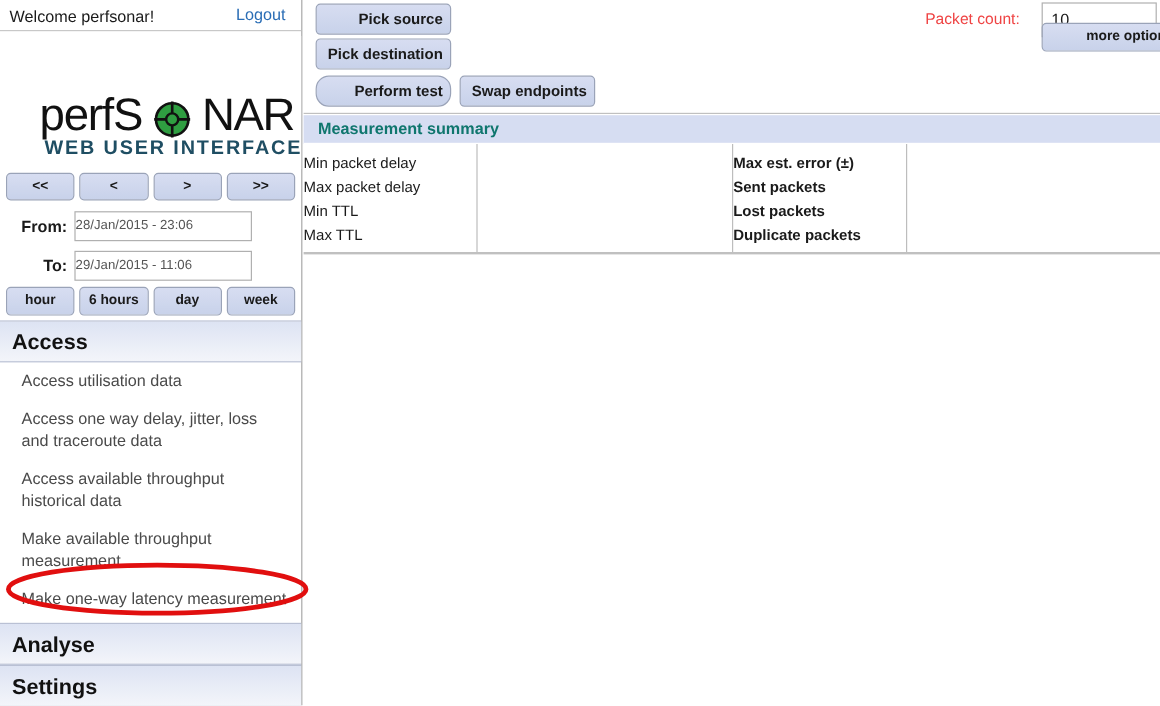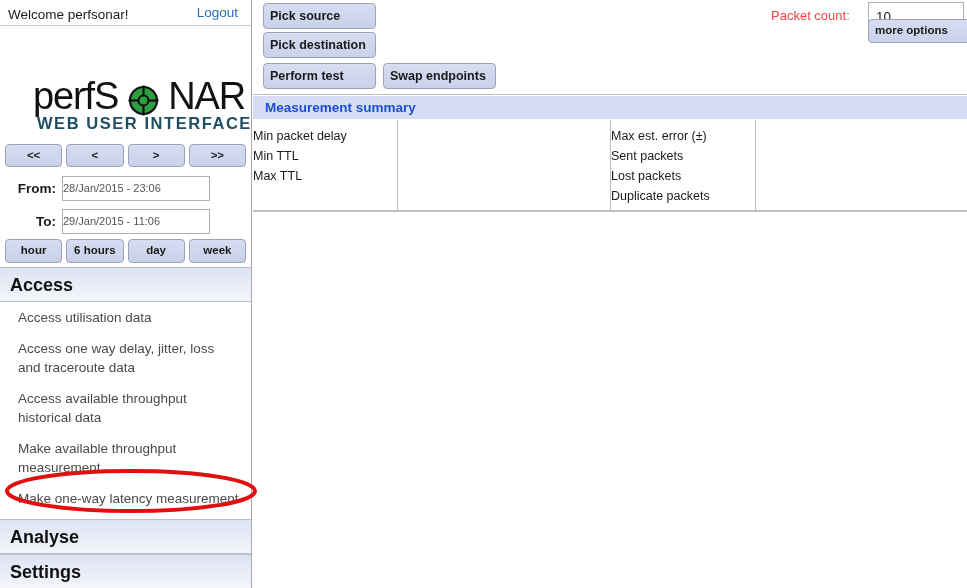--- a/index.html
+++ b/index.html
@@ -216,27 +216,27 @@
   }
   .tb-btn {
     position: absolute;
     background: linear-gradient(#d7ddf1, #c8d2ea);
     border: 1px solid #9aa3b8;
     border-radius: 4px;
     font-family: "Liberation Sans", sans-serif;
     font-size: 12.5px;
     font-weight: bold;
     color: #1a1a1a;
-    text-align: left;
+    text-align: right;
     cursor: pointer;
     line-height: 1;
   }
   #btn-pick-source      { left: 10px;  top: 3px;  width: 113px; height: 26px; }
   #btn-pick-dest        { left: 10px;  top: 32px; width: 113px; height: 26px; }
-  #btn-perform-test     { left: 10px;  top: 63px; width: 113px; height: 26px; }
+  #btn-perform-test     { left: 10px;  top: 63px; width: 113px; height: 26px; border-radius: 11px; }
   #btn-swap-endpoints   { left: 130px; top: 63px; width: 113px; height: 26px; }
   #btn-more-options     { left: 615px; top: 19px; width: 117px;  height: 24px; font-size: 11.5px; }
 
   .packet-label {
     position: absolute;
     left: 518px; top: 8px;
     font-size: 13px;
     color: #ef4444;
     line-height: 16px;
   }
@@ -256,21 +256,21 @@
   
   .summary-head {
     position: absolute;
     left: 0; top: 96px;
     width: 714px;
     height: 24px;
     background: #d6ddf2;
     border-bottom: 1px solid #ffffff;
     font-size: 13.5px;
     font-weight: bold;
-    color: #1d4ed8;
+    color: #0f766e;
     padding-left: 12px;
     line-height: 24px;
   }
 
   .summary-table {
     position: absolute;
     left: 0; top: 120px;
     width: 714px;
     height: 92px;
     border-bottom: 2px solid #c0c0c0;
@@ -287,21 +287,21 @@
     padding-right: 6px;
     height: 20px;
     line-height: 20px;
   }
   .col-values {
     border-left: 1px solid #bdbdbd;
     border-right: 1px solid #bdbdbd;
   }
   .col-values.left  { width: 214px; }
   .col-values.right { width: 212px; border-right: none; }
-  .col-labels.right-lbl { width: 144px; }
+  .col-labels.right-lbl { width: 144px; font-weight: bold; }
 </style>
 </head>
 <body>
 
 <div id="app">
 
   <div id="sidebar">
 
     <div class="welcome-bar">
       <span class="welcome-text">Welcome perfsonar!</span>
@@ -379,20 +379,21 @@
       <div class="packet-label">Packet count:</div>
       <div class="packet-input">10</div>
       <button class="tb-btn" id="btn-more-options">more options</button>
     </div>
 
     <div class="summary-head">Measurement summary</div>
 
     <div class="summary-table">
       <div class="col-labels">
         <div class="cell">Min packet delay</div>
+        <div class="cell">Max packet delay</div>
         <div class="cell">Min TTL</div>
         <div class="cell">Max TTL</div>
       </div>
 
       <div class="col-values left">
         <div class="cell"></div>
         <div class="cell"></div>
         <div class="cell"></div>
         <div class="cell"></div>
       </div>

